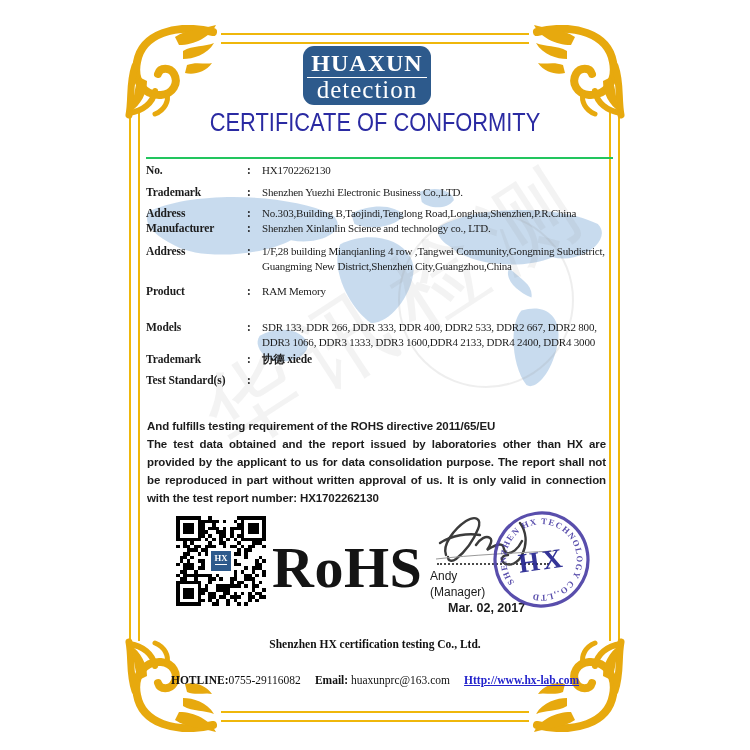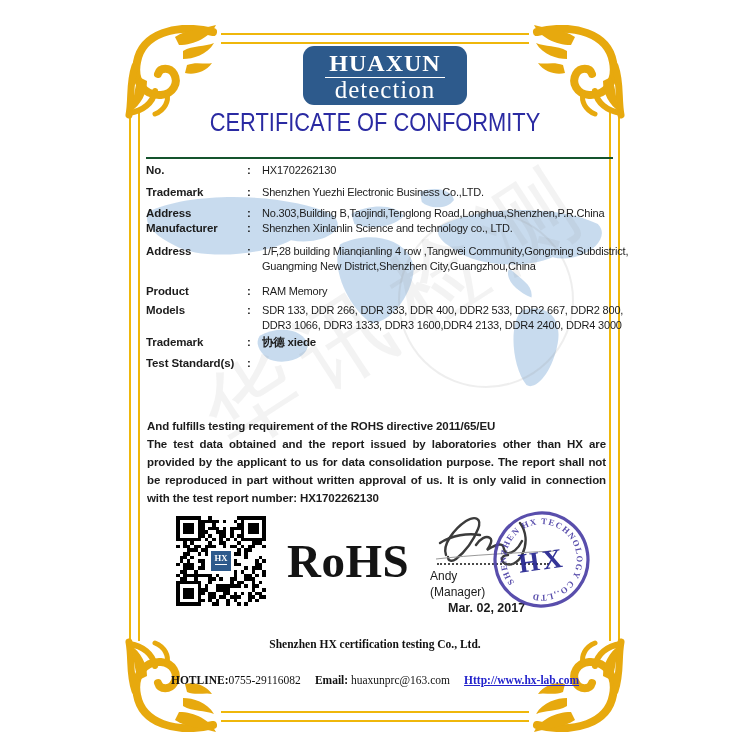--- a/index.html
+++ b/index.html
@@ -16,49 +16,49 @@
 
   
   #map{position:absolute;left:138px;top:183px;width:478px;height:228px;opacity:.95;}
   .wm-text{position:absolute;left:180px;top:250px;width:420px;font-family:"Liberation Serif",serif;
            font-size:92px;color:rgba(140,140,140,.10);transform:rotate(-33deg);transform-origin:center;
            letter-spacing:18px;white-space:nowrap;}
   .wm-circle{position:absolute;left:398px;top:212px;width:172px;height:172px;border-radius:50%;
              border:2px solid rgba(150,150,150,.16);}
 
   
-  #logo{position:absolute;left:303px;top:46px;width:164px;height:59px;background:#2d5a8c;
+  #logo{position:absolute;left:303px;top:46px;width:128px;height:59px;background:#2d5a8c;
         border-radius:11px;display:flex;flex-direction:column;align-items:center;justify-content:center;}
   #logo .t1{font-family:"Liberation Serif",serif;font-weight:bold;color:#fff;font-size:24px;
             letter-spacing:1px;line-height:25px;border-bottom:1.5px solid #fff;padding:0 4px 1px;}
   #logo .t2{font-family:"Liberation Serif",serif;color:#fff;font-size:25px;line-height:23px;letter-spacing:1px;}
 
   
   #title{position:absolute;left:0;top:107px;width:750px;text-align:center;font-size:26px;font-weight:500;
          color:#2a2aa2;letter-spacing:0;transform:scaleX(.84);transform-origin:center;white-space:nowrap;}
 
   
-  #fields{position:absolute;left:146px;top:157px;width:467px;border-top:2px solid #14532d;}
+  #fields{position:absolute;left:146px;top:157px;width:467px;border-top:2px solid #22c55e;font-family:Liberation Serif, serif;}
   .frow{display:grid;grid-template-columns:101px 15px 1fr;align-items:start;}
   .frow .lab{font-size:11.5px;font-weight:bold;letter-spacing:-.1px;}
   .frow .col{font-size:11.5px;font-weight:bold;}
   .frow .val{font-size:11px;letter-spacing:-.2px;white-space:pre;line-height:15px;}
   .frow .lab,.frow .col{line-height:15px;}
   .strong-val .val{font-weight:bold;font-size:11.5px;}
   .m1{margin-top:4px}.m2{margin-top:7px}.m3{margin-top:6px}.m4{margin-top:0}.m5{margin-top:8px}
-  .m6{margin-top:10px}.m7{margin-top:4px}.m8{margin-top:2px}.m9{margin-top:6px}
+  .m6{margin-top:10px}.m7{margin-top:21px}.m8{margin-top:2px}.m9{margin-top:6px}
 
   
   #decl{position:absolute;left:147px;top:417px;width:459px;font-size:11.5px;font-weight:bold;
         line-height:18px;letter-spacing:-.1px;}
   #decl .body{text-align:justify;}
 
   
   #qr{position:absolute;left:176px;top:516px;width:90px;height:90px;}
-  #rohs{position:absolute;left:287px;top:534px;font-family:"Liberation Serif",serif;font-size:47px;
+  #rohs{position:absolute;left:272px;top:534px;font-family:"Liberation Serif",serif;font-size:58px;
         font-weight:600;color:#141414;letter-spacing:.5px;}
   #sig-svg{position:absolute;left:432px;top:511px;width:126px;height:58px;}
   #dotline{position:absolute;left:437px;top:563px;width:112px;border-top:2.5px dotted #4a4a4a;}
   #sig-name{position:absolute;left:430px;top:569px;width:118px;text-align:left;
             font-size:12px;font-weight:normal;line-height:15.5px;}
   #sig-date{position:absolute;left:448px;top:601px;width:130px;font-size:12.5px;font-weight:bold;}
   #stamp{position:absolute;left:491px;top:509px;width:101px;height:101px;opacity:.92;transform:rotate(-8deg);}
 
   
   .foot{position:absolute;left:145px;width:460px;text-align:center;

